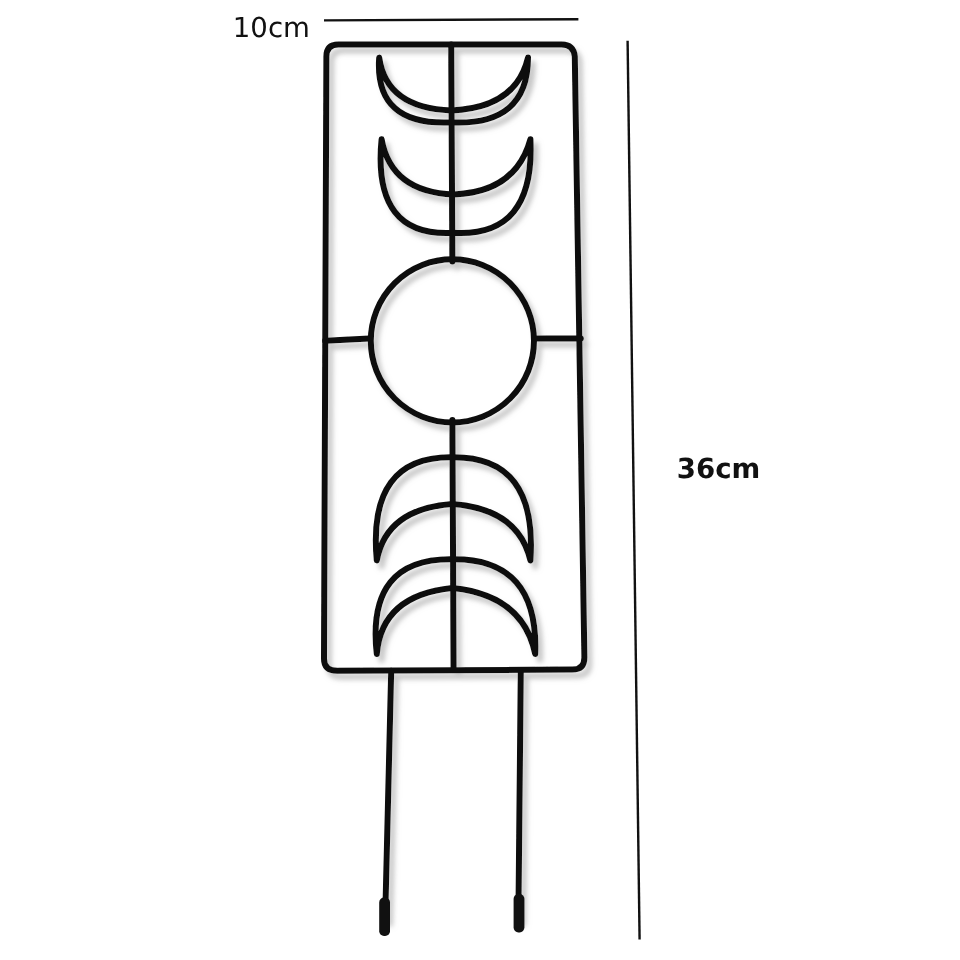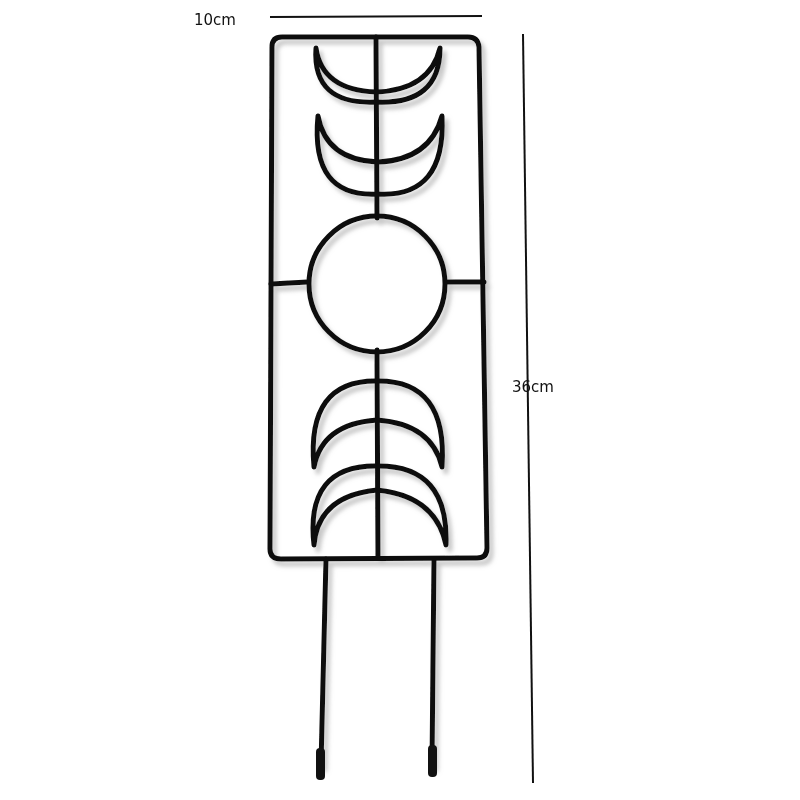--- a/index.html
+++ b/index.html
@@ -1,25 +1,25 @@
 <!DOCTYPE html>
 <html><head>
 <meta charset="utf-8">
 <style>
   html, body { margin: 0; padding: 0; background: #ffffff; }
   body { width: 800px; height: 800px; position: relative; overflow: hidden; }
   .label {
     position: absolute;
     font-family: "DejaVu Sans", sans-serif;
-    font-size: 15px;
+    font-size: 23px;
     color: #111111;
     line-height: 1;
   }
   #width-label { left: 194px; top: 13px; }
-  #height-label { left: 512px; top: 380px; }
+  #height-label { left: 564px; top: 380px; font-weight: bold; }
   svg { position: absolute; left: 0; top: 0; }
 </style>
 </head>
 <body>
 
 <div class="label" id="width-label">10cm</div>
 <div class="label" id="height-label">36cm</div>
 
 <svg width="800" height="800" viewBox="0 0 800 800">
   <defs>

